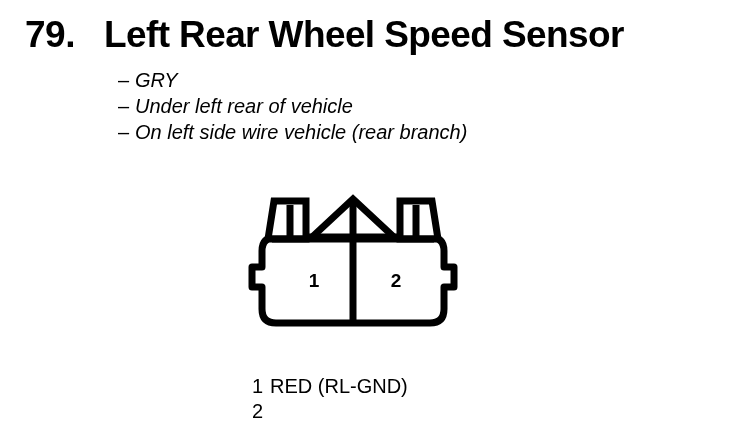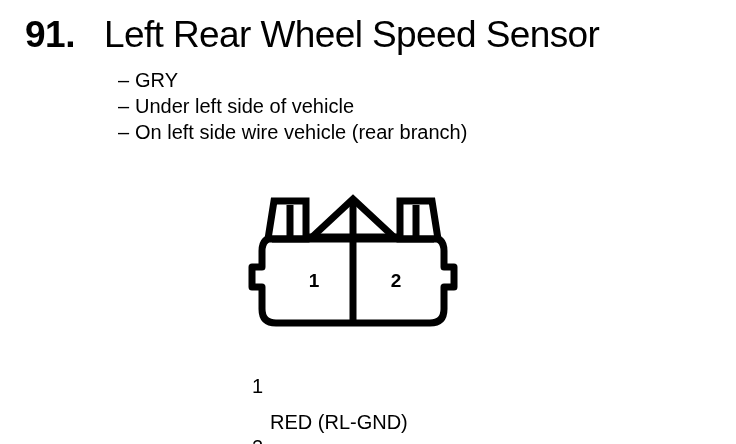--- a/index.html
+++ b/index.html
@@ -28,21 +28,21 @@
     white-space: nowrap;
   }
   .heading-number {
     font-size: 37px;
     font-weight: bold;
     letter-spacing: -0.5px;
     line-height: 1;
   }
   .heading-title {
     font-size: 37px;
-    font-weight: normal;
+    font-weight: bold;
     letter-spacing: -0.6px;
     line-height: 1;
     margin-left: 29px;
   }
 
   
   .bullets {
     position: absolute;
     left: 118px;
     top: 67px;
@@ -57,20 +57,21 @@
     display: flex;
     align-items: flex-start;
   }
   .bullet-dash {
     display: inline-block;
     width: 17px;
     flex: 0 0 auto;
   }
   .bullet-text {
     display: inline-block;
+    font-style: italic;
   }
 
   
   .connector-wrap {
     position: absolute;
     left: 248px;
     top: 193px;
     width: 240px;
     height: 145px;
   }
@@ -102,39 +103,38 @@
     display: flex;
     align-items: flex-start;
   }
   .legend-pin {
     display: inline-block;
     width: 18px;
     flex: 0 0 auto;
   }
   .legend-desc {
     display: inline-block;
-    margin-top: 36px;
   }
 </style>
 </head>
 <body>
 
 <div class="heading">
-  <span class="heading-number">91.</span>
+  <span class="heading-number">79.</span>
   <span class="heading-title">Left Rear Wheel Speed Sensor</span>
 </div>
 
 <ul class="bullets">
   <li class="bullet-item">
     <span class="bullet-dash">–</span>
     <span class="bullet-text">GRY</span>
   </li>
   <li class="bullet-item">
     <span class="bullet-dash">–</span>
-    <span class="bullet-text">Under left side of vehicle</span>
+    <span class="bullet-text">Under left rear of vehicle</span>
   </li>
   <li class="bullet-item">
     <span class="bullet-dash">–</span>
     <span class="bullet-text">On left side wire vehicle (rear branch)</span>
   </li>
 </ul>
 
 <div class="connector-wrap">
   <svg class="connector-svg" width="240" height="145" viewBox="0 0 240 145">
 

